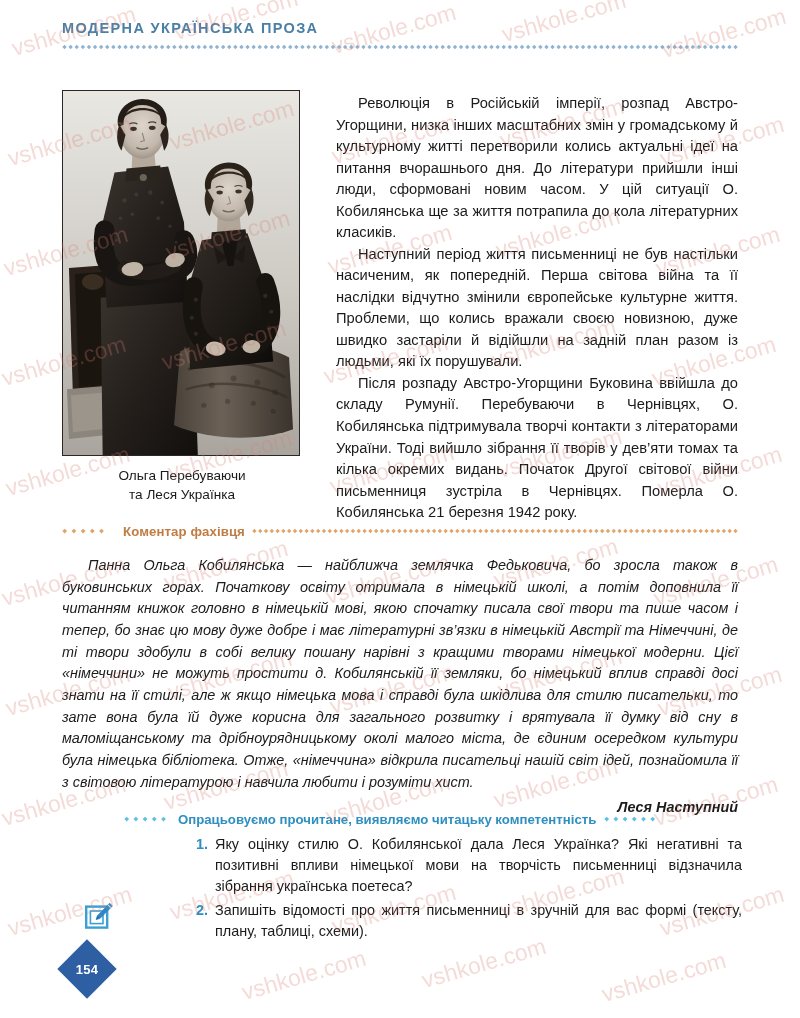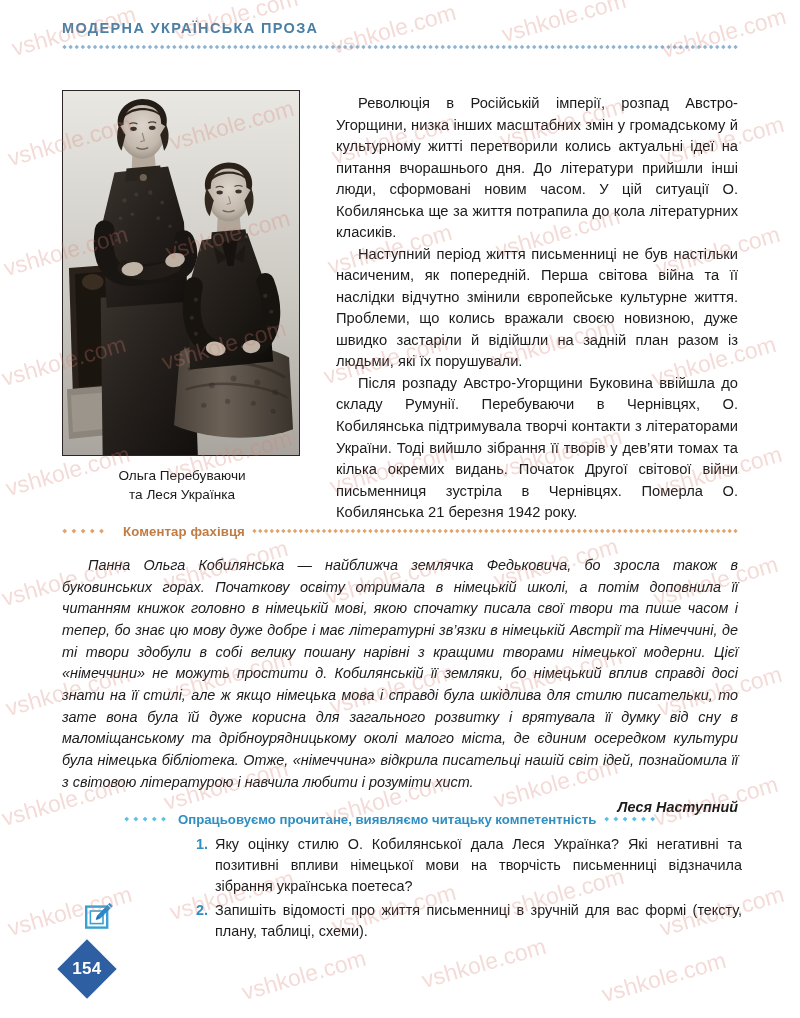--- a/index.html
+++ b/index.html
@@ -230,21 +230,21 @@
     transform: rotate(45deg);
   }
   .page-number .num {
     position: absolute;
     inset: 0;
     display: flex;
     align-items: center;
     justify-content: center;
     color: #ffffff;
     font-weight: bold;
-    font-size: 17px;
+    font-size: 13px;
     letter-spacing: 0.3px;
     text-align: center;
   }
 </style>
 </head>
 <body>
 
 <div class="page">
 
   <div class="running-head">

